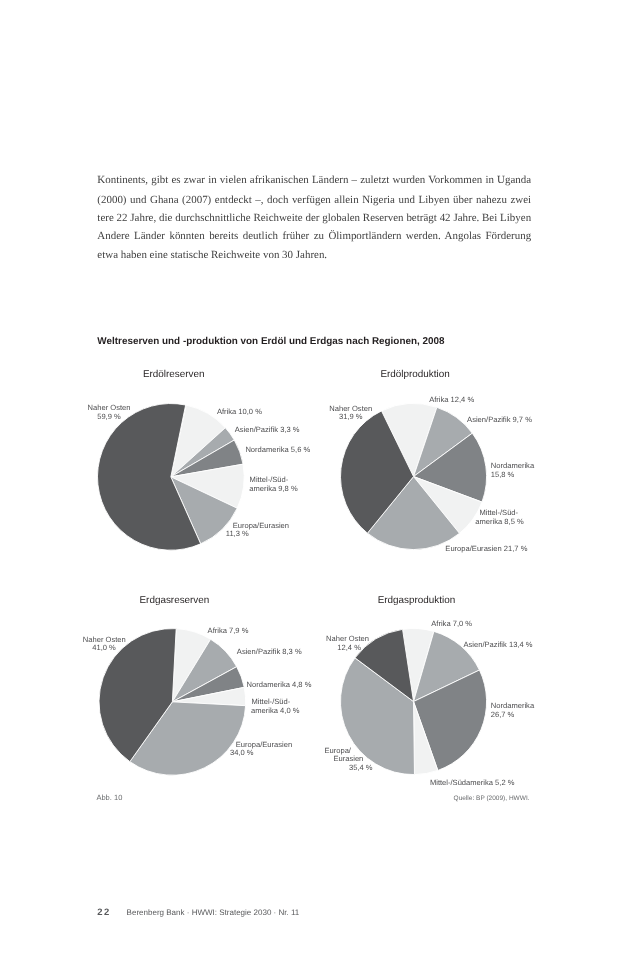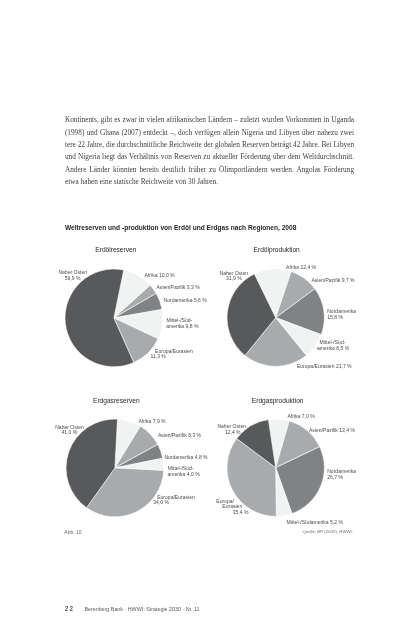--- a/index.html
+++ b/index.html
@@ -27,23 +27,22 @@
     font-size:6.3px;font-weight:bold;color:#58595b;letter-spacing:1.1px;}
   .footer-text{position:absolute;left:19.6px;top:2.1px;font-family:"Liberation Sans",sans-serif;
     font-size:5.35px;color:#58595b;white-space:nowrap;}
 </style>
 </head>
 <body>
 
 <div class="page">
   <div class="bodytext" id="bodytext">
       <div class="bline">Kontinents, gibt es zwar in vielen afrikanischen Ländern – zuletzt wurden Vorkommen in Uganda</div>
-      <div class="bline">(1998) und Ghana (2007) entdeckt –, doch verfügen allein Nigeria und Libyen über nahezu zwei</div>
+      <div class="bline">(2000) und Ghana (2007) entdeckt –, doch verfügen allein Nigeria und Libyen über nahezu zwei</div>
       <div class="bline">tere 22 Jahre, die durchschnittliche Reichweite der globalen Reserven beträgt 42 Jahre. Bei Libyen</div>
-      <div class="bline">und Nigeria liegt das Verhältnis von Reserven zu aktueller Förderung über dem Weltdurchschnitt.</div>
       <div class="bline">Andere Länder könnten bereits deutlich früher zu Ölimportländern werden. Angolas Förderung</div>
       <div class="bline last">etwa haben eine statische Reichweite von 30 Jahren.</div>
     </div>
   <div class="figtitle">Weltreserven und -produktion von Erdöl und Erdgas nach Regionen, 2008</div>
   <div id="charts">
       <div class="chart-title" style="left: 95.3px; top: 246.6px;">Erdölreserven</div>
       <svg width="101.8" height="101.8" viewBox="0 0 101.8 101.8" style="position: absolute; left: 63.4px; top: 267.3px;">
         <path d="M 50.9 50.9 L 61.067 3.069 A 48.9 48.9 0 0 1 87.240 18.180 Z" fill="#f1f2f2" stroke="#ffffff" stroke-width="0.6"></path>
         <path d="M 50.9 50.9 L 87.240 18.180 A 48.9 48.9 0 0 1 93.197 26.361 Z" fill="#a7abae" stroke="#ffffff" stroke-width="0.6"></path>
         <path d="M 50.9 50.9 L 93.197 26.361 A 48.9 48.9 0 0 1 99.063 42.442 Z" fill="#808386" stroke="#ffffff" stroke-width="0.6"></path>

